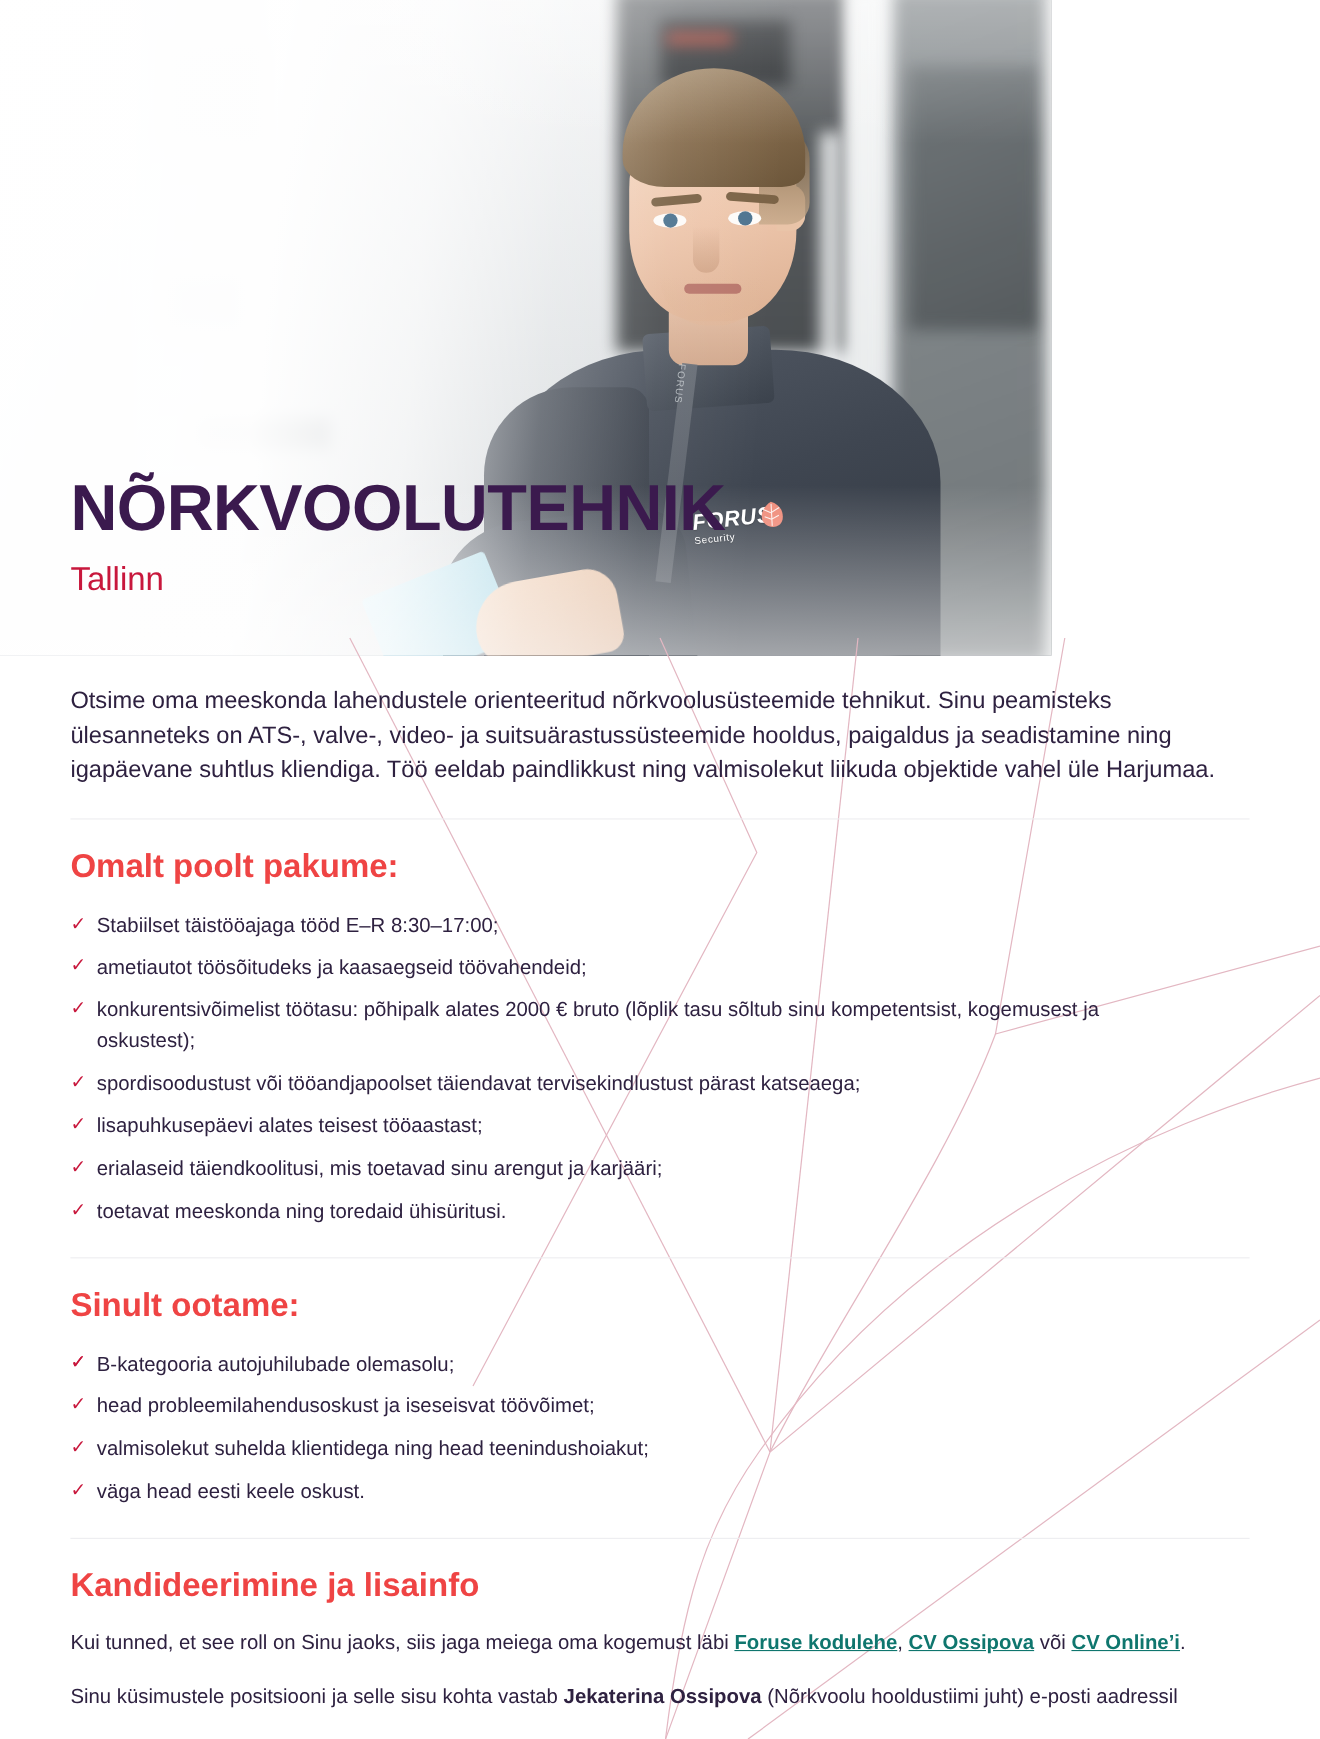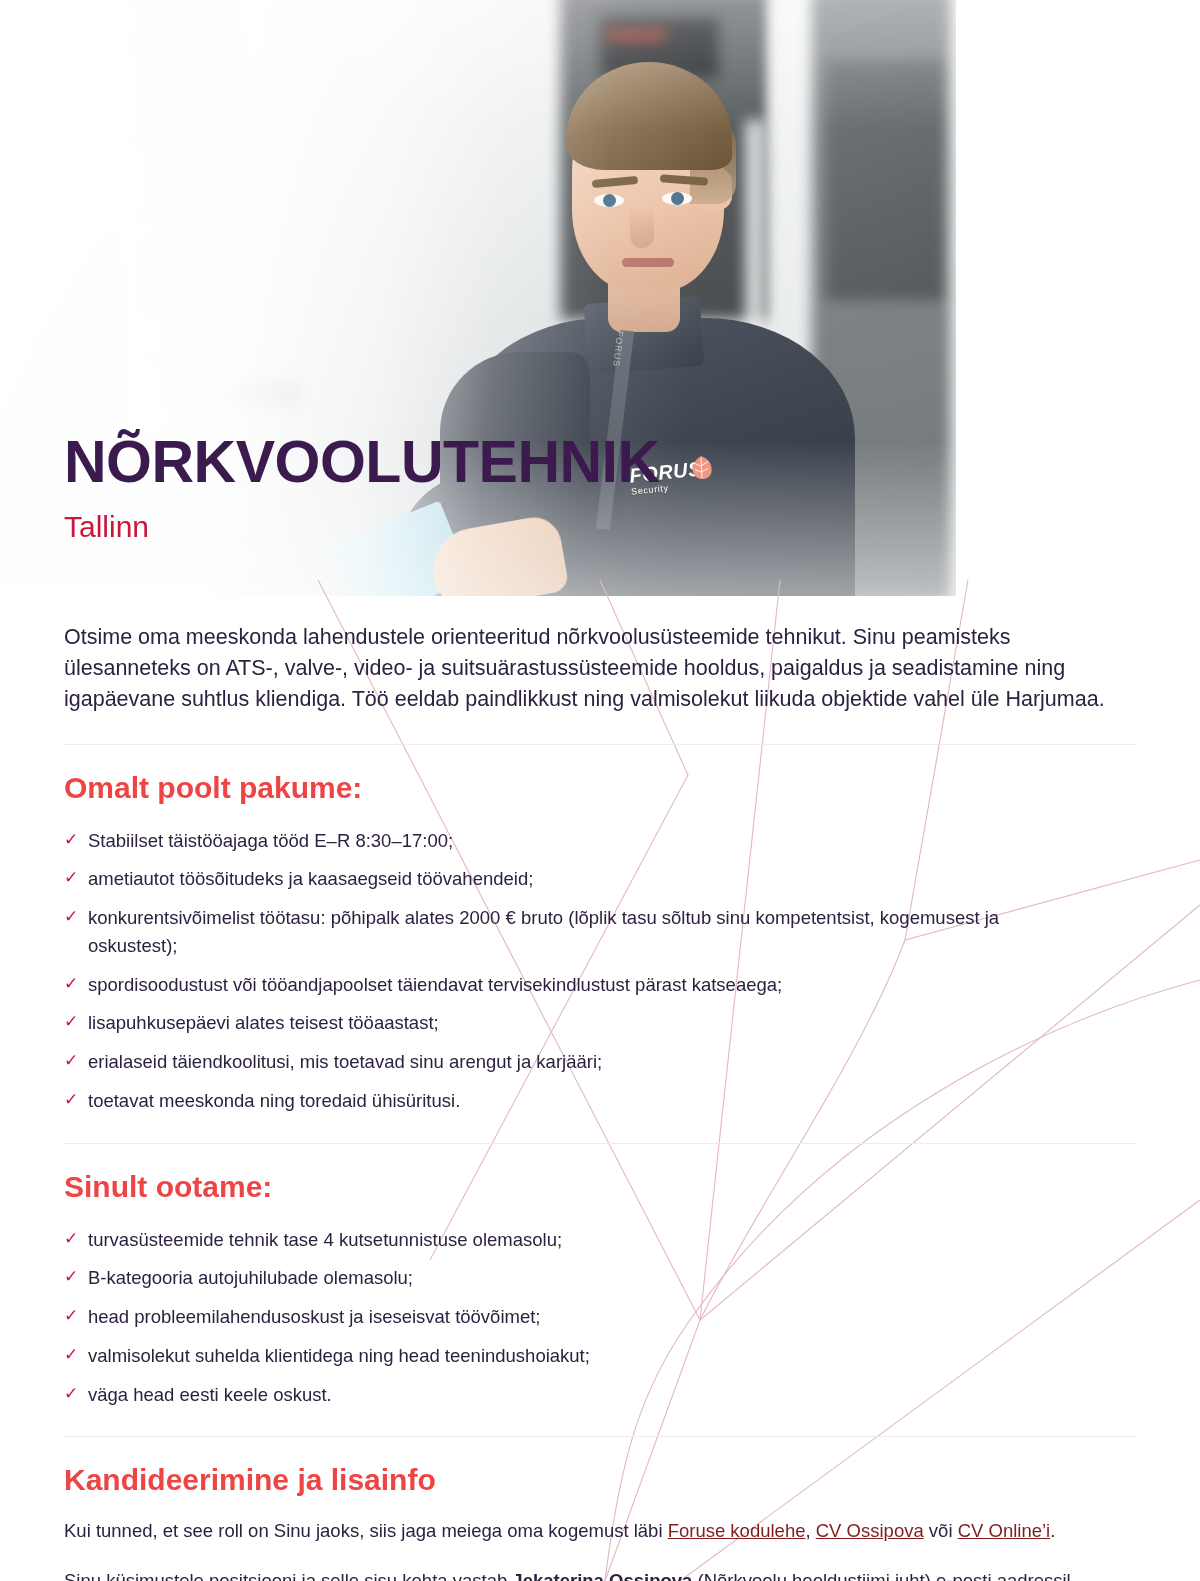--- a/index.html
+++ b/index.html
@@ -265,21 +265,21 @@
     color: #2e2140;
   }
   .apply-p {
     margin: 22px 0 0 0;
     font-size: 18.5px;
     line-height: 1.55;
     color: #2e2140;
     max-width: 1075px;
   }
   b, strong { font-weight: bold; }
-  .em-link { font-weight: normal; color: #7f1d1d; }
+  .em-link { font-weight: bold; color: #0f766e; }
 </style>
 </head>
 <body>
 
 <div class="hero">
 
   <div class="hero-photo">
     <div class="rack rack-o"></div>
     <div class="rack rack-p"></div>
     <div class="rack rack-q"></div>
@@ -396,21 +396,20 @@
     </ul>
   </section>
 
   <hr class="sep">
 
   <section>
     <h2 class="section-title">Sinult ootame:</h2>
     <ul class="checklist">
       <li>
         <span class="tick">✓</span>
-        <span>turvasüsteemide tehnik tase 4 kutsetunnistuse olemasolu;</span>
       </li>
       <li>
         <span class="tick">✓</span>
         <span>B-kategooria autojuhilubade olemasolu;</span>
       </li>
       <li>
         <span class="tick">✓</span>
         <span>head probleemilahendusoskust ja iseseisvat töövõimet;</span>
       </li>
       <li>

